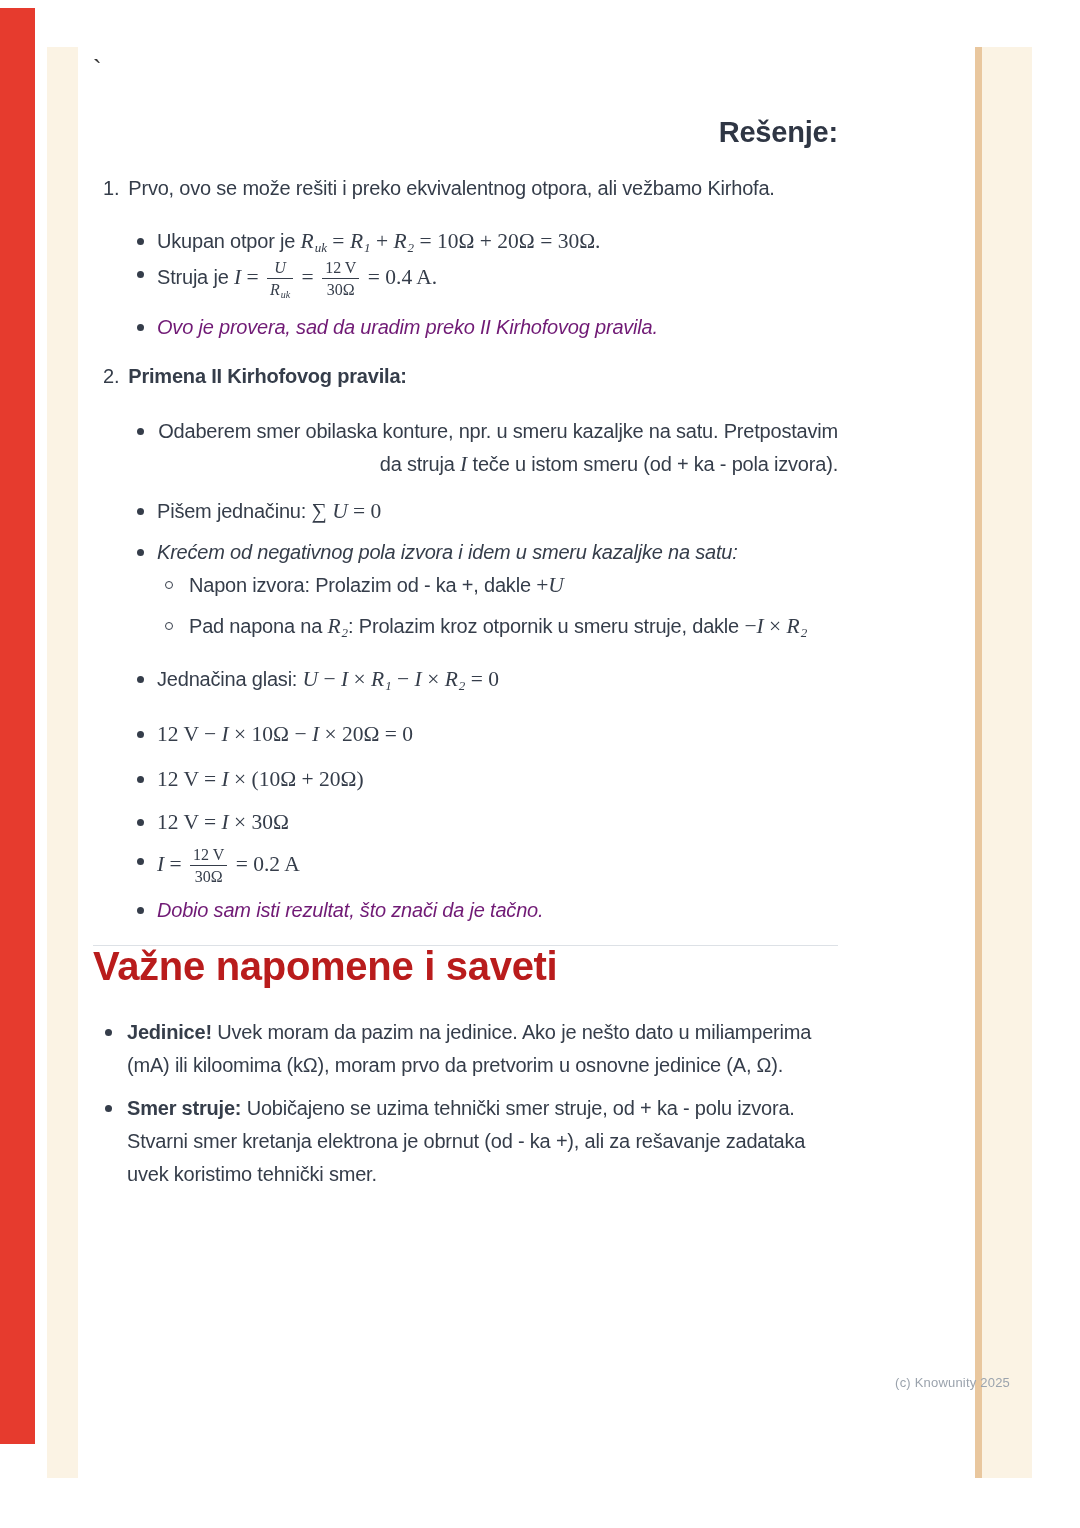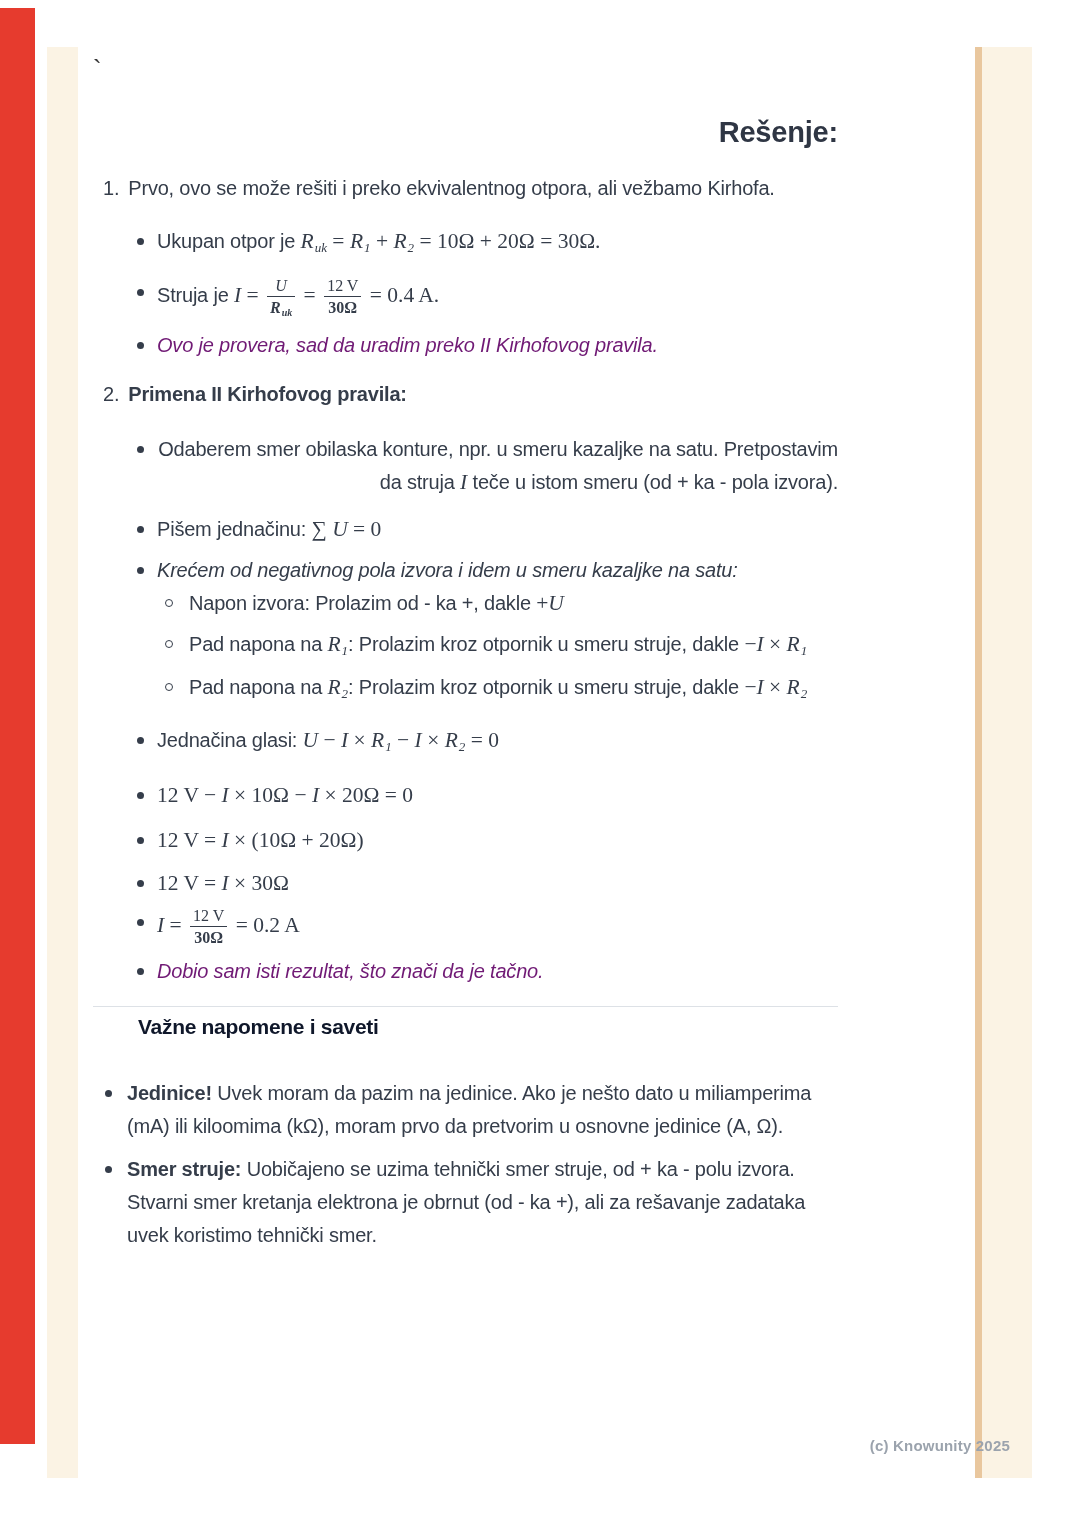--- a/index.html
+++ b/index.html
@@ -12,68 +12,67 @@
   .red-strip{position:absolute;left:0;top:8px;width:35px;height:1436px;background:#e63b2e;}
   .paper-bg{position:absolute;left:47px;top:47px;width:985px;height:1431px;background:#fbf3e4;}
   .paper-edge{position:absolute;left:975px;top:47px;width:7px;height:1431px;background:#e9c79e;}
   .card{
     position:absolute;left:78px;top:47px;width:897px;height:1431px;
     background:#ffffff;box-sizing:border-box;padding:10px 0 0 15px;
   }
   .content{width:745px;font-size:20px;letter-spacing:-0.2px;line-height:33px;}
   .backtick{height:24px;margin-bottom:37px;font-size:26px;line-height:24px;color:#3a3a3a;}
   .h3{font-size:29px;line-height:28px;font-weight:700;color:#2f3644;text-align:right;}
-  .h2{font-size:21px;line-height:40px;font-weight:700;color:#0f172a;letter-spacing:-0.3px;margin-left:45px;}
+  .h2{font-size:40px;line-height:40px;font-weight:700;color:#b91c1c;letter-spacing:-0.3px;}
   .oli{padding-left:10px;}
   .oli .num{margin-right:9px;}
   .li,.li2,.li-top{position:relative;}
   .li{margin-left:64px;}
   .li::before{content:"";position:absolute;left:-20px;top:13px;width:7px;height:7px;border-radius:50%;background:#353d4a;}
   .li2{margin-left:96px;}
   .li2::before{content:"";position:absolute;left:-24px;top:12px;width:6px;height:6px;border-radius:50%;border:1.6px solid #353d4a;background:transparent;}
   .li-top{margin-left:34px;}
   .li-top::before{content:"";position:absolute;left:-22px;top:13px;width:7px;height:7px;border-radius:50%;background:#353d4a;}
   .divider{border-top:1px solid #dde1e6;height:0;margin:18px 0 34px 0;}
   .seg-b{font-weight:700;}
   .seg-i{font-style:italic;color:#701a75;}
   .seg-m{font-family:"Liberation Serif",serif;font-size:21.5px;letter-spacing:0;}
   .seg-mi{font-family:"Liberation Serif",serif;font-style:italic;font-size:21.5px;letter-spacing:0;}
   sub{font-size:13px;line-height:0;vertical-align:-4px;margin-left:1px;}
   .frac{display:inline-block;text-align:center;vertical-align:middle;margin:0 3px;}
   .fnum{display:block;border-bottom:1.4px solid #353d4a;padding:0 3px 1px;font-size:16px;line-height:19px;}
-  .fden{display:block;padding:1px 3px 0;font-size:16px;line-height:19px;font-weight:bold;}
+  .fden{display:block;padding:1px 3px 0;font-size:16px;line-height:19px;}
   .fnum .seg-m,.fnum .seg-mi,.fden .seg-m,.fden .seg-mi{font-size:16px;}
   .fnum sub,.fden sub{font-size:10px;vertical-align:-3px;}
   .footer{
-    position:absolute;top:1437px;right:70px;z-index:5;
-    font-size:15px;letter-spacing:0.2px;color:#9ba3ad;font-weight:bold;
+    position:absolute;top:1375px;right:70px;z-index:5;
+    font-size:13px;letter-spacing:0.2px;color:#9ba3ad;
   }
 </style>
 </head>
 <body>
 
 <div class="red-strip"></div>
 <div class="paper-bg"></div>
 <div class="paper-edge"></div>
 
 <div class="card">
   <div class="content">
     <div class="backtick">`</div>
     <div id="blocks">
         <div class="h3" style="margin-bottom: 26px;">Rešenje:</div>
         <div class="oli" style="margin-bottom: 20px;"><span class="num">1.</span><span class="seg-t">Prvo, ovo se može rešiti i preko ekvivalentnog otpora, ali vežbamo Kirhofa.</span></div>
-        <div class="li" style="margin-bottom: 18px;"><span class="seg-t">Ukupan otpor je </span><span class="seg-mi">R<sub>uk</sub></span><span class="seg-m"> = </span><span class="seg-mi">R<sub>1</sub></span><span class="seg-m"> + </span><span class="seg-mi">R<sub>2</sub></span><span class="seg-m"> = 10Ω + 20Ω = 30Ω.</span></div>
+        <div class="li" style="margin-bottom: 0;"><span class="seg-t">Ukupan otpor je </span><span class="seg-mi">R<sub>uk</sub></span><span class="seg-m"> = </span><span class="seg-mi">R<sub>1</sub></span><span class="seg-m"> + </span><span class="seg-mi">R<sub>2</sub></span><span class="seg-m"> = 10Ω + 20Ω = 30Ω.</span></div>
         <div class="li" style="margin-bottom: 12px;"><span class="seg-t">Struja je </span><span class="seg-mi">I</span><span class="seg-m"> = </span><span class="frac"><span class="fnum"><span class="seg-mi">U</span></span><span class="fden"><span class="seg-mi">R<sub>uk</sub></span></span></span><span class="seg-m"> = </span><span class="frac"><span class="fnum"><span class="seg-m">12 V</span></span><span class="fden"><span class="seg-m">30Ω</span></span></span><span class="seg-m"> = 0.4 A.</span></div>
         <div class="li" style="margin-bottom: 16px;"><span class="seg-i">Ovo je provera, sad da uradim preko II Kirhofovog pravila.</span></div>
         <div class="oli" style="margin-bottom: 22px;"><span class="num">2.</span><span class="seg-b">Primena II Kirhofovog pravila:</span></div>
         <div class="li" style="margin-bottom: 14px; text-align: right;"><span class="seg-t">Odaberem smer obilaska konture, npr. u smeru kazaljke na satu. Pretpostavim da struja </span><span class="seg-mi">I</span><span class="seg-t"> teče u istom smeru (od + ka - pola izvora).</span></div>
         <div class="li" style="margin-bottom: 8px;"><span class="seg-t">Pišem jednačinu: </span><span class="seg-m">∑ </span><span class="seg-mi">U</span><span class="seg-m"> = 0</span></div>
         <div class="li" style="margin-bottom: 0px; font-style: italic;"><span class="seg-t">Krećem od negativnog pola izvora i idem u smeru kazaljke na satu:</span></div>
         <div class="li2" style="margin-bottom: 8px;"><span class="seg-t">Napon izvora: Prolazim od - ka +, dakle </span><span class="seg-m">+</span><span class="seg-mi">U</span></div>
-        <div class="li2" style="margin-bottom: 10px;"><span class="seg-t">Pad napona na </span><span class="seg-mi">R<sub>1</sub></span><span class="seg-t">: Prolazim kroz otpornik u smeru struje, dakle </span><span class="seg-m">−</span><span class="seg-mi">I</span><span class="seg-m"> × </span><span class="seg-mi">R<sub>1</sub></span></div>
         <div class="li2" style="margin-bottom: 20px;"><span class="seg-t">Pad napona na </span><span class="seg-mi">R<sub>2</sub></span><span class="seg-t">: Prolazim kroz otpornik u smeru struje, dakle </span><span class="seg-m">−</span><span class="seg-mi">I</span><span class="seg-m"> × </span><span class="seg-mi">R<sub>2</sub></span></div>
         <div class="li" style="margin-bottom: 22px;"><span class="seg-t">Jednačina glasi: </span><span class="seg-mi">U</span><span class="seg-m"> − </span><span class="seg-mi">I</span><span class="seg-m"> × </span><span class="seg-mi">R<sub>1</sub></span><span class="seg-m"> − </span><span class="seg-mi">I</span><span class="seg-m"> × </span><span class="seg-mi">R<sub>2</sub></span><span class="seg-m"> = 0</span></div>
         <div class="li" style="margin-bottom: 12px;"><span class="seg-m">12 V − </span><span class="seg-mi">I</span><span class="seg-m"> × 10Ω − </span><span class="seg-mi">I</span><span class="seg-m"> × 20Ω = 0</span></div>
         <div class="li" style="margin-bottom: 10px;"><span class="seg-m">12 V = </span><span class="seg-mi">I</span><span class="seg-m"> × (10Ω + 20Ω)</span></div>
         <div class="li" style="margin-bottom: 6px;"><span class="seg-m">12 V = </span><span class="seg-mi">I</span><span class="seg-m"> × 30Ω</span></div>
         <div class="li" style="margin-bottom: 8px;"><span class="seg-mi">I</span><span class="seg-m"> = </span><span class="frac"><span class="fnum"><span class="seg-m">12 V</span></span><span class="fden"><span class="seg-m">30Ω</span></span></span><span class="seg-m"> = 0.2 A</span></div>
         <div class="li" style="margin-bottom: 0px;"><span class="seg-i">Dobio sam isti rezultat, što znači da je tačno.</span></div>
         <div class="divider" style="margin-bottom: 0px;"></div>
         <div class="h2" style="margin-bottom: 30px;">Važne napomene i saveti</div>
         <div class="li-top" style="margin-bottom: 10px;"><span class="seg-b">Jedinice!</span><span class="seg-t"> Uvek moram da pazim na jedinice. Ako je nešto dato u miliamperima (mA) ili kiloomima (kΩ), moram prvo da pretvorim u osnovne jedinice (A, Ω).</span></div>

